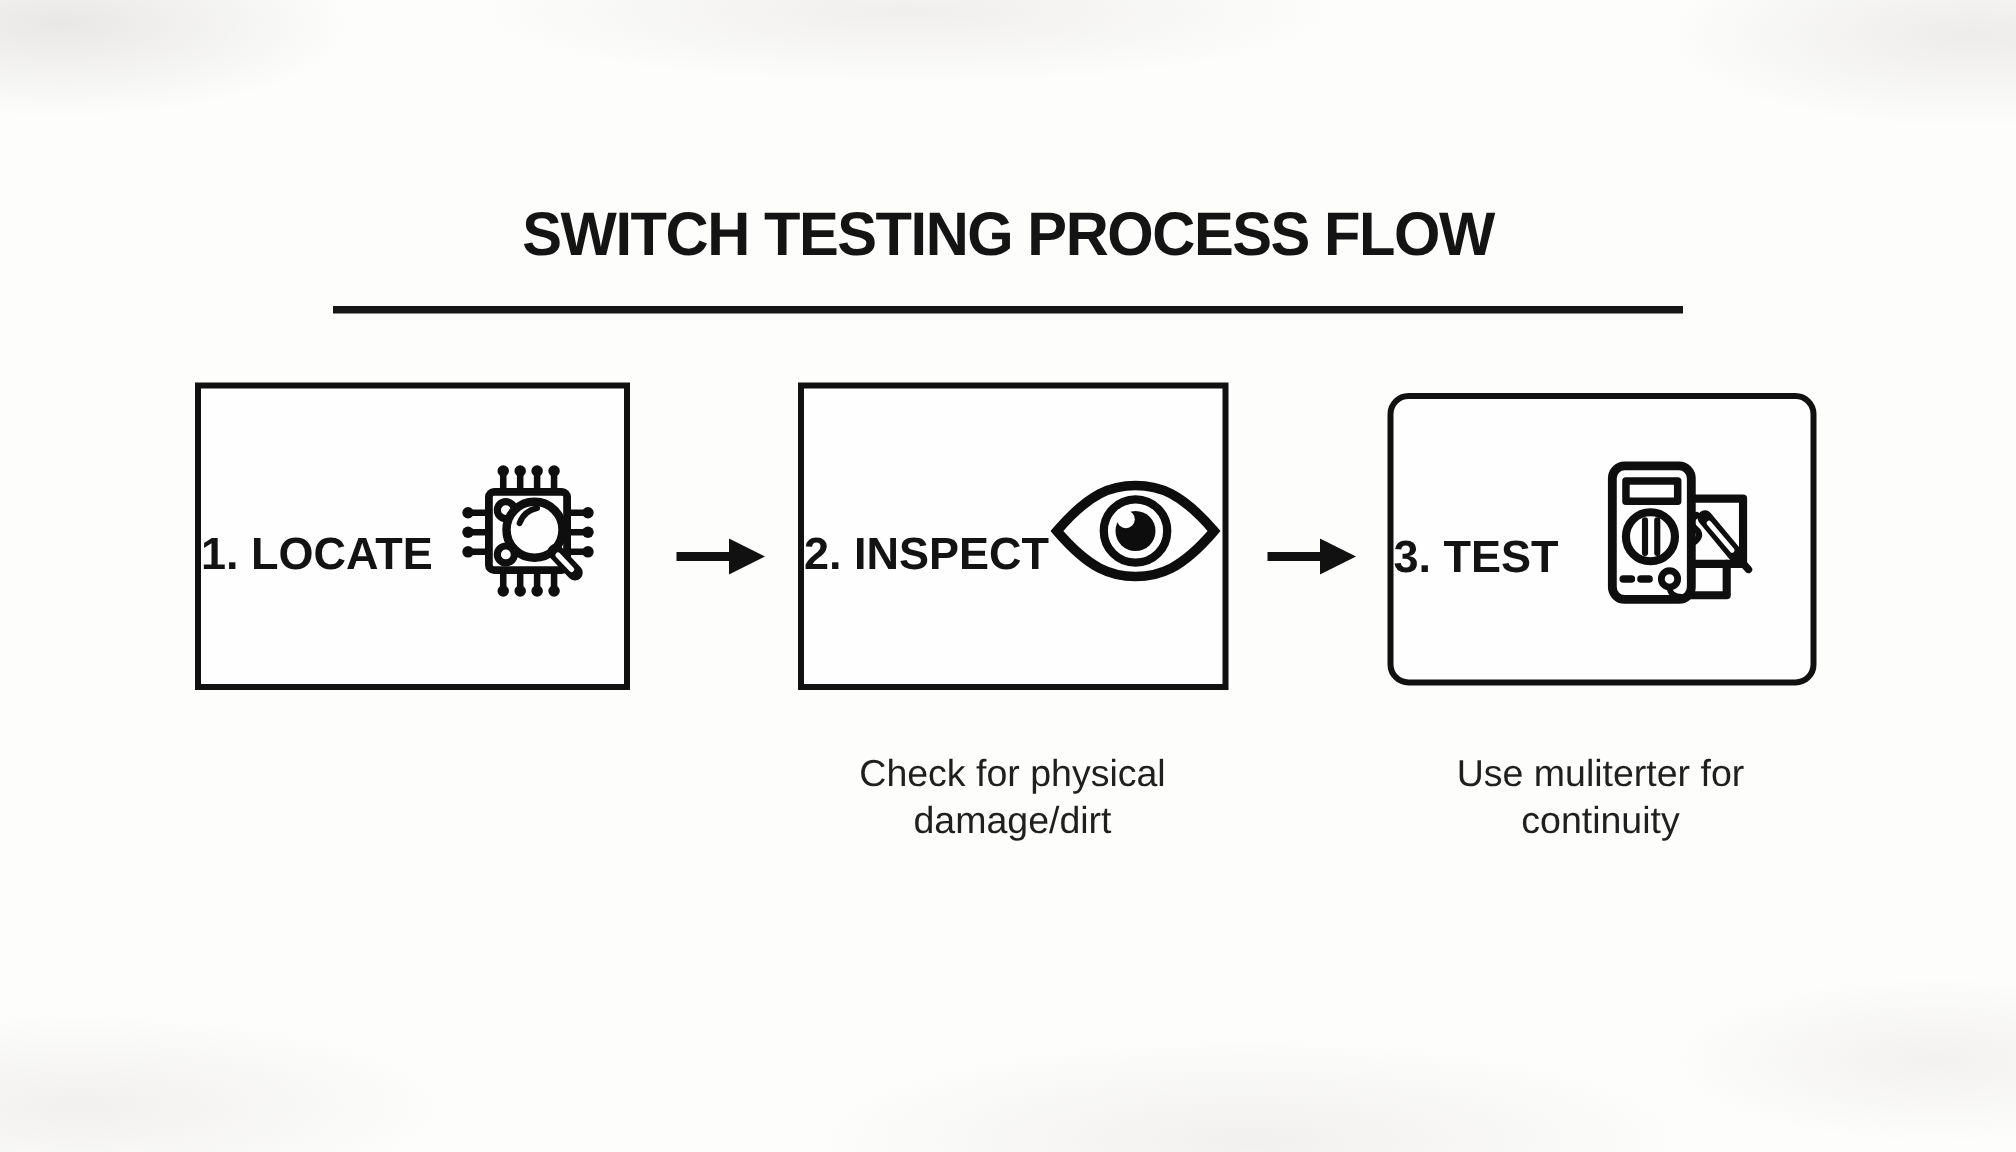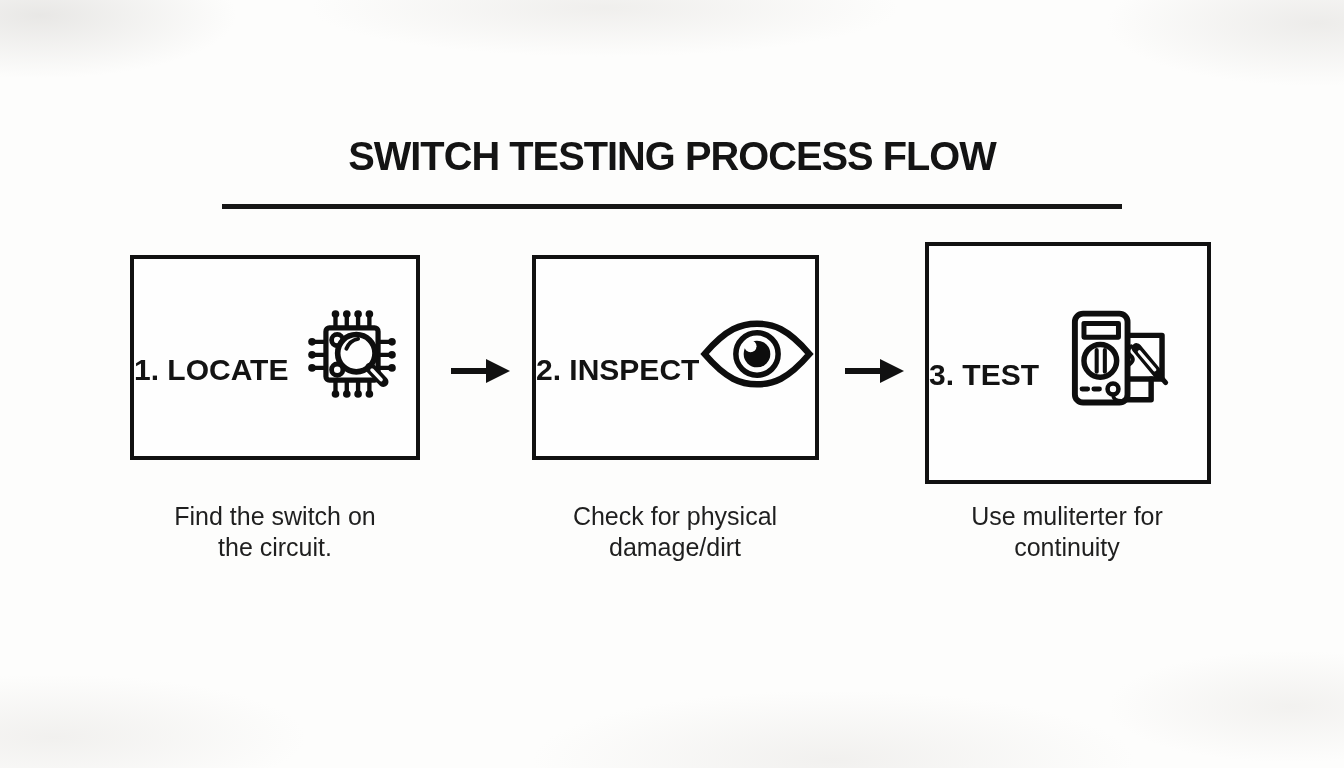--- a/index.html
+++ b/index.html
@@ -32,21 +32,21 @@
     background:#161616;
   }
   .step-box{
     position:absolute;top:255px;height:205px;
     border:4px solid #111;background:#fefefe;
     box-sizing:border-box;
     display:flex;flex-direction:row;align-items:center;
   }
   .step-box.b1{left:130px;width:290px;}
   .step-box.b2{left:532px;width:287px;}
-  .step-box.b3{left:925px;width:286px;top:242px;height:242px;}
+  .step-box.b3{left:925px;width:286px;top:262px;height:195px;border-radius:14px;}
   .step-label{
     margin-top:24px;
     font-size:30px;font-weight:bold;letter-spacing:0;
     color:#131313;
   }
   .step-icon{
     flex:1;display:flex;align-items:center;justify-content:center;
     padding-bottom:8px;
   }
   .arrow{
@@ -188,20 +188,18 @@
 
         <path d="M74 42 q-7 5 -1 10 q6 5 -1 10" stroke-width="4.5"></path>
 
         <line x1="80" y1="44" x2="104" y2="73" stroke-width="11"></line>
         <line x1="83" y1="48" x2="100" y2="68" stroke="#fefefe" stroke-width="3.5"></line>
         <line x1="104" y1="73" x2="112" y2="82" stroke-width="5.5"></line>
       </svg>
     </div>
   </div>
 
-  <div class="caption c1">Find the switch on
-the circuit.</div>
   <div class="caption c3">Use muliterter for
 continuity</div>
   <div class="caption c2">Check for physical
 damage/dirt</div>
 
 </div>
 
 </body></html>

